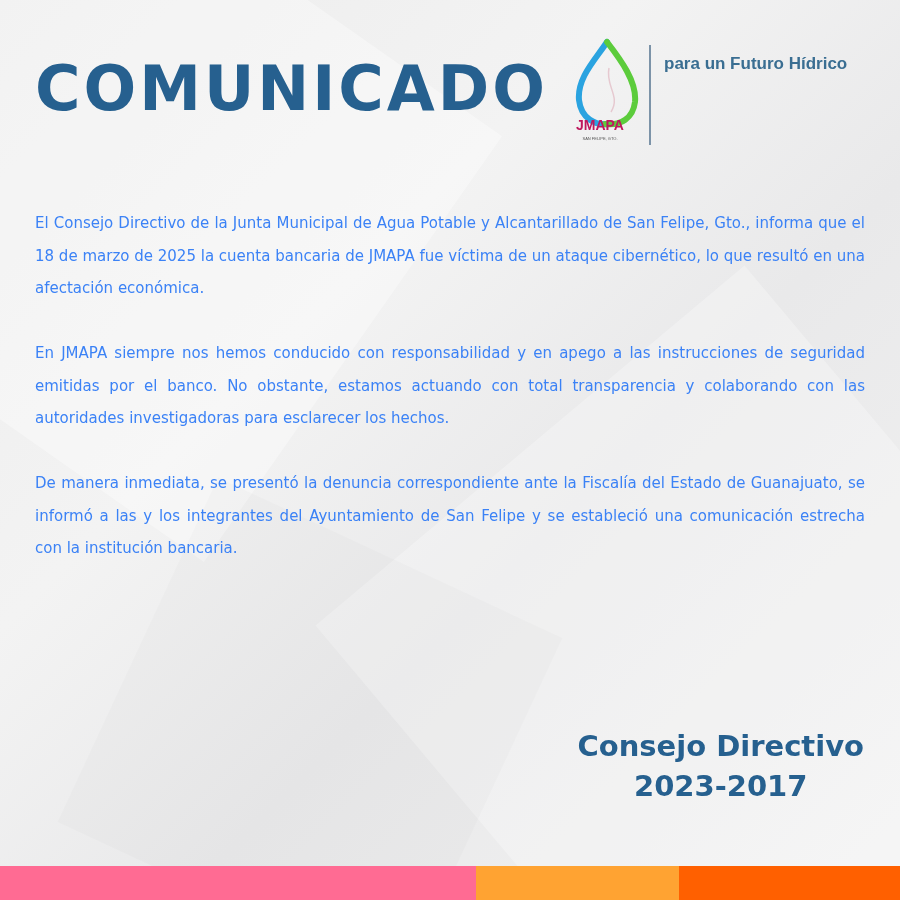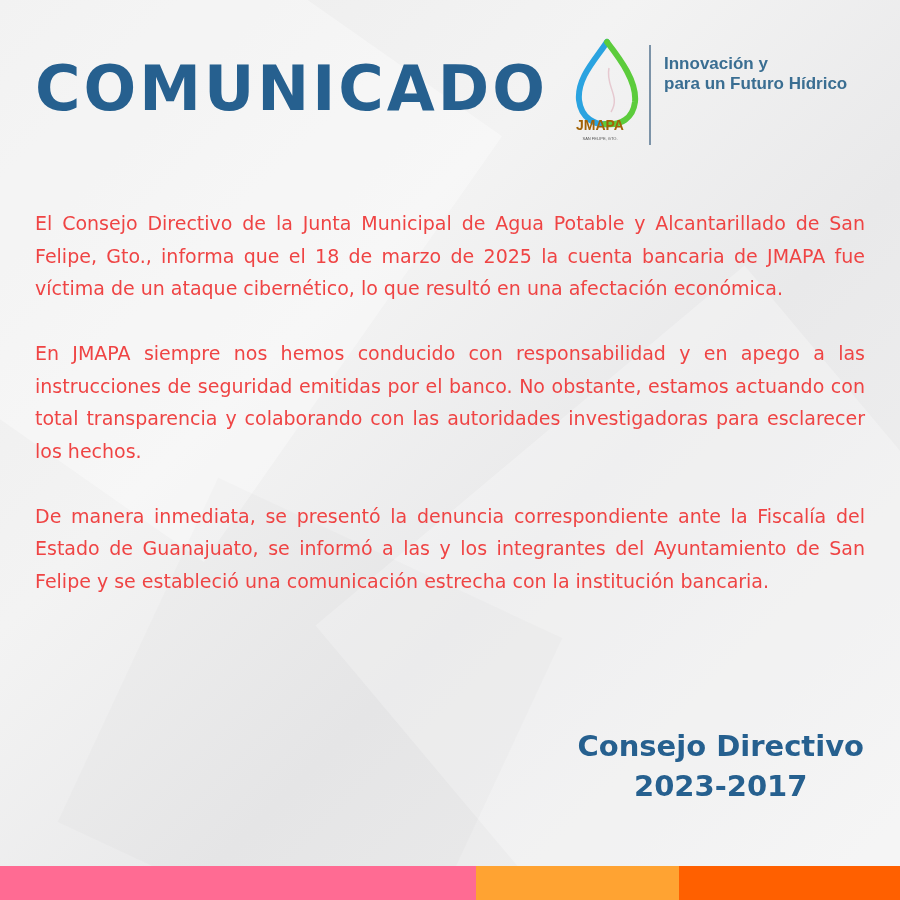--- a/index.html
+++ b/index.html
@@ -14,38 +14,38 @@
   .bg3 { left:120px; top:540px; width:380px; height:380px; background:rgba(0,0,0,0.015); transform:rotate(25deg); }
 
   .title {
     position:absolute; left:35px; top:58px;
     font-family:"DejaVu Sans", sans-serif; font-weight:bold;
     font-size:62px; letter-spacing:3px; color:#26608f; line-height:1;
   }
   .logo { position:absolute; left:565px; top:38px; width:90px; height:112px; }
   .logo-name {
     position:absolute; left:575px; top:117px; width:50px; text-align:center;
-    font-family:"Liberation Sans", sans-serif; font-weight:bold; font-size:14px; color:#a16207;
+    font-family:"Liberation Sans", sans-serif; font-weight:bold; font-size:14px; color:#be185d;
   }
   .logo-sub {
     position:absolute; left:575px; top:136px; width:50px; text-align:center;
     font-family:"Liberation Sans", sans-serif; font-size:4px; color:#555;
   }
   .divider { position:absolute; left:649px; top:45px; width:2px; height:100px; background:#7c93a8; }
   .tagline {
     position:absolute; left:664px; top:54px;
     font-family:"Liberation Sans", sans-serif; font-weight:bold;
     font-size:17px; line-height:20px; color:#3a6e92;
   }
   .tagline div { white-space:nowrap; }
 
   .body {
     position:absolute; left:35px; top:207px; width:830px;
-    font-family:"DejaVu Sans", sans-serif; font-size:19px; line-height:32.5px;
-    color:#ef4444; text-align:justify;
+    font-family:"DejaVu Sans", sans-serif; font-size:15px; line-height:32.5px;
+    color:#3b82f6; text-align:justify;
   }
   .body p { margin:0 0 32.5px 0; }
 
   .signature {
     position:absolute; right:36px; top:726px; text-align:center;
     font-family:"DejaVu Sans", sans-serif; font-weight:bold; font-size:29px; line-height:40px;
     color:#26608f;
   }
 
   .bar { position:absolute; bottom:0; height:34px; }
@@ -66,21 +66,20 @@
   <path d="M42 4 C30 22 12 40 14 62 C16 80 30 88 44 86" fill="none" stroke="#2aa3e0" stroke-width="6" stroke-linecap="round"></path>
   <path d="M42 4 C56 22 72 44 70 64 C68 80 56 88 40 86" fill="none" stroke="#5ccc3c" stroke-width="6" stroke-linecap="round"></path>
   <path d="M44 30 C40 48 56 58 46 74" fill="none" stroke="#e6c9d0" stroke-width="1.5"></path>
 </svg>
 <div class="logo-name">JMAPA</div>
 <div class="logo-sub">SAN FELIPE, GTO.</div>
 
 <div class="divider"></div>
 
 <div class="tagline">
-  <div>Innovación y</div>
   <div>para un Futuro Hídrico</div>
 </div>
 
 <div class="body">
   <p>El Consejo Directivo de la Junta Municipal de Agua Potable y Alcantarillado de San Felipe, Gto., informa que el 18 de marzo de 2025 la cuenta bancaria de JMAPA fue víctima de un ataque cibernético, lo que resultó en una afectación económica.</p>
   <p>En JMAPA siempre nos hemos conducido con responsabilidad y en apego a las instrucciones de seguridad emitidas por el banco. No obstante, estamos actuando con total transparencia y colaborando con las autoridades investigadoras para esclarecer los hechos.</p>
   <p>De manera inmediata, se presentó la denuncia correspondiente ante la Fiscalía del Estado de Guanajuato, se informó a las y los integrantes del Ayuntamiento de San Felipe y se estableció una comunicación estrecha con la institución bancaria.</p>
 </div>
 
 <div class="signature">

